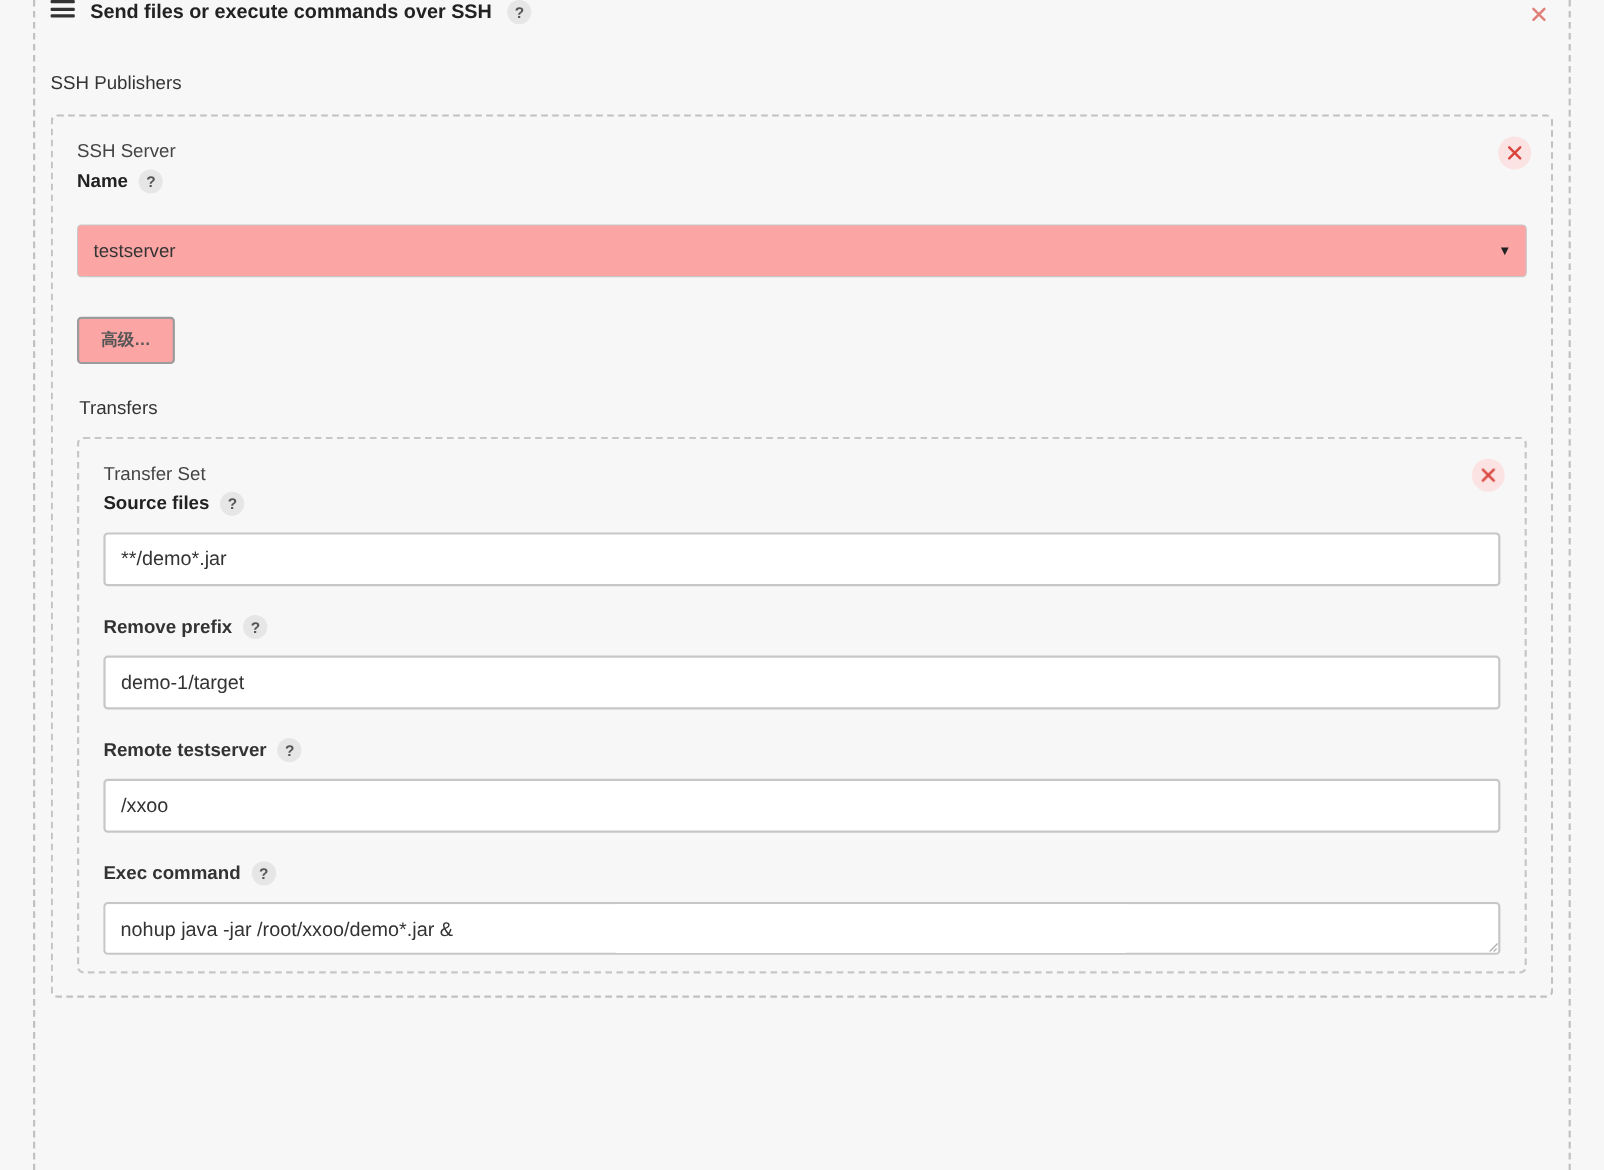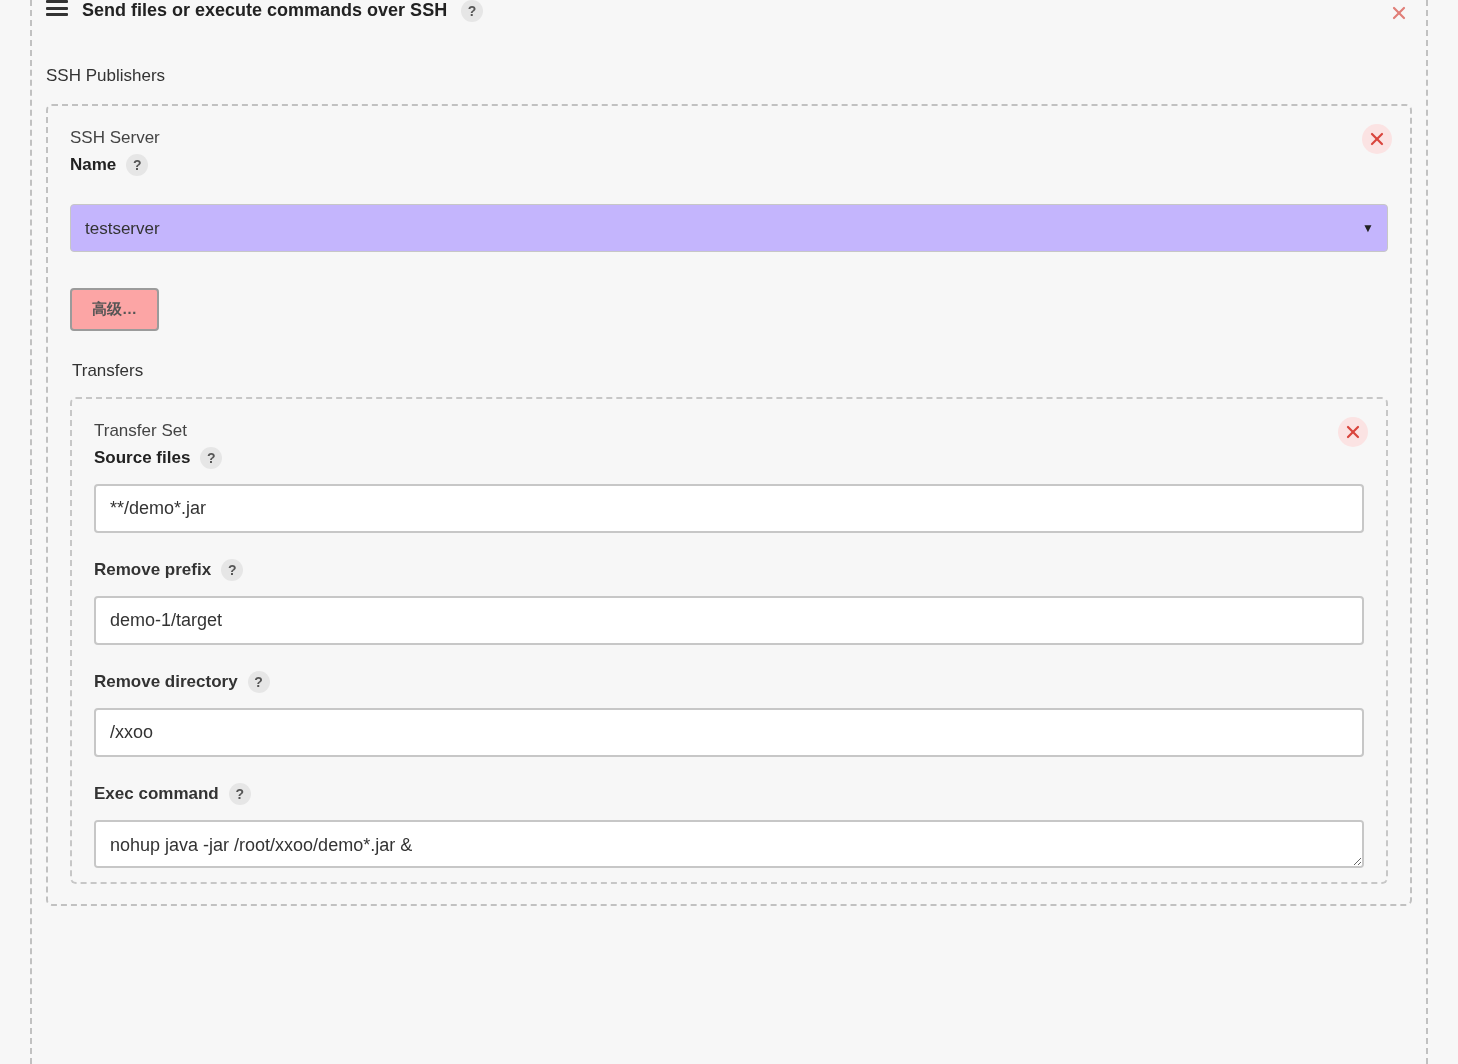--- a/index.html
+++ b/index.html
@@ -114,21 +114,21 @@
 
   .select-wrap {
     position: relative;
     margin-top: 28px;
   }
   .select-wrap select {
     width: 100%;
     height: 48px;
     border: 1px solid #c7c7c7;
     border-radius: 4px;
-    background: #c4b5fd;
+    background: #fca5a5;
     font-size: 17px;
     color: #333;
     padding: 0 40px 0 14px;
     appearance: none;
     -webkit-appearance: none;
     outline: none;
   }
   .select-caret {
     position: absolute;
     right: 14px;
@@ -264,21 +264,21 @@
         <div class="field-block">
           <div class="field-label-row">
             <span class="field-label normal" style="font-weight:700">Remove prefix</span>
             <span class="help">?</span>
           </div>
           <input class="text-input" type="text" value="demo-1/target" style="">
         </div>
 
         <div class="field-block">
           <div class="field-label-row">
-            <span class="field-label normal" style="font-weight:700">Remove directory</span>
+            <span class="field-label normal" style="font-weight:700">Remote testserver</span>
             <span class="help">?</span>
           </div>
           <input class="text-input" type="text" value="/xxoo" style="">
         </div>
 
         <div class="field-block">
           <div class="field-label-row">
             <span class="field-label normal" style="font-weight:700">Exec command</span>
             <span class="help">?</span>
           </div>

